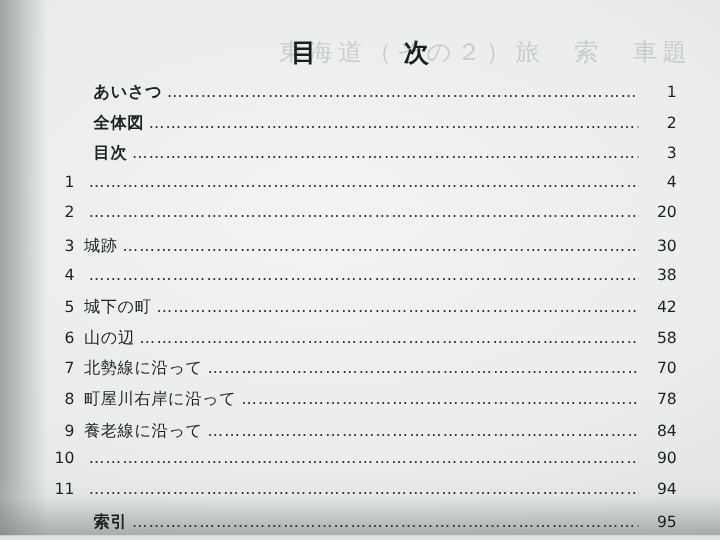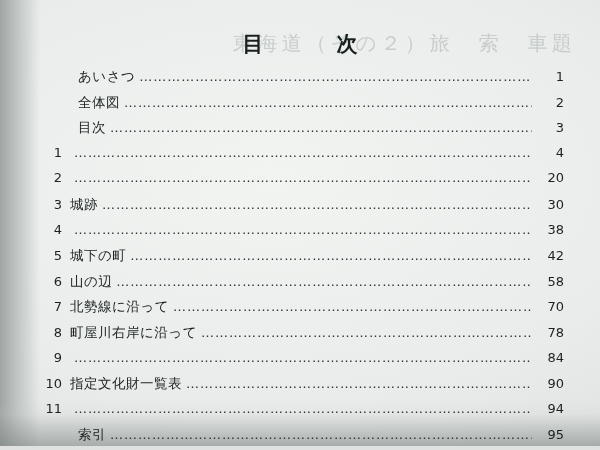--- a/index.html
+++ b/index.html
@@ -118,20 +118,21 @@
   .pageno {
     flex: 0 0 auto;
     width: 30px;
     text-align: right;
     font-size: 13px;
     color: #1b2220;
   }
   
   .row.plain .title {
     padding-left: 8px;
+    font-weight: bold;
   }
 </style>
 </head>
 <body>
 
 <div id="page">
 
   <div class="bleed" id="bleed1">東海道（その２）旅　索　車題</div>
 
   <div class="content">
@@ -197,26 +198,26 @@
           <span class="pageno">70</span>
         </div>
         <div class="row">
           <span class="num">8</span>
           <span class="title">町屋川右岸に沿って</span>
           <span class="leader">………………………………………………………………………………………………………………………………………………………………</span>
           <span class="pageno">78</span>
         </div>
         <div class="row">
           <span class="num">9</span>
+          <span class="title">養老線に沿って</span>
           <span class="leader">………………………………………………………………………………………………………………………………………………………………</span>
           <span class="pageno">84</span>
         </div>
         <div class="row">
           <span class="num">10</span>
-          <span class="title">指定文化財一覧表</span>
           <span class="leader">………………………………………………………………………………………………………………………………………………………………</span>
           <span class="pageno">90</span>
         </div>
         <div class="row">
           <span class="num">11</span>
           <span class="leader">………………………………………………………………………………………………………………………………………………………………</span>
           <span class="pageno">94</span>
         </div>
         <div class="row plain">
           <span class="num"></span>

